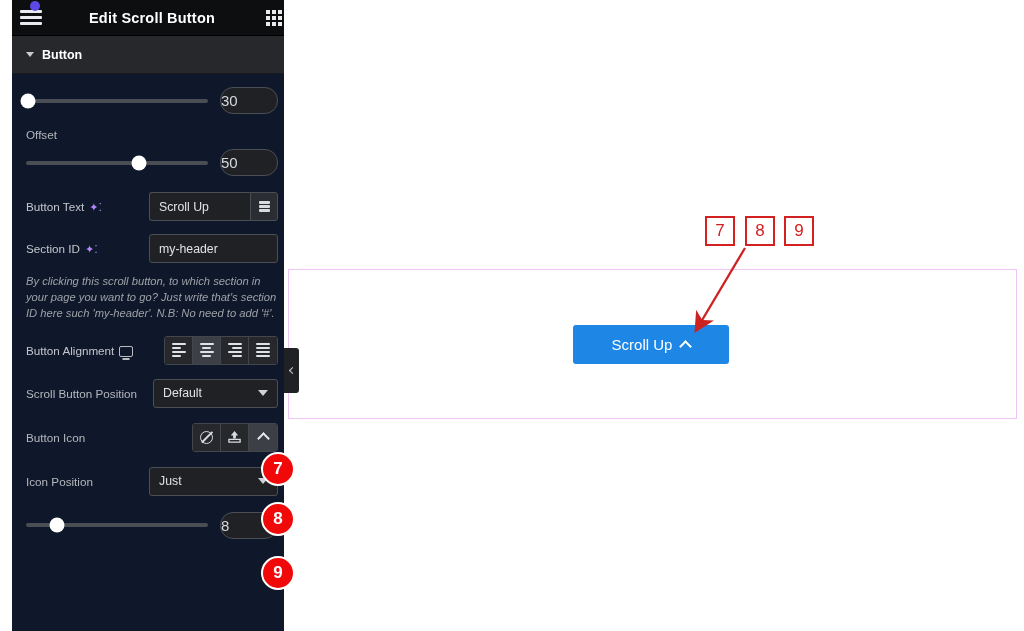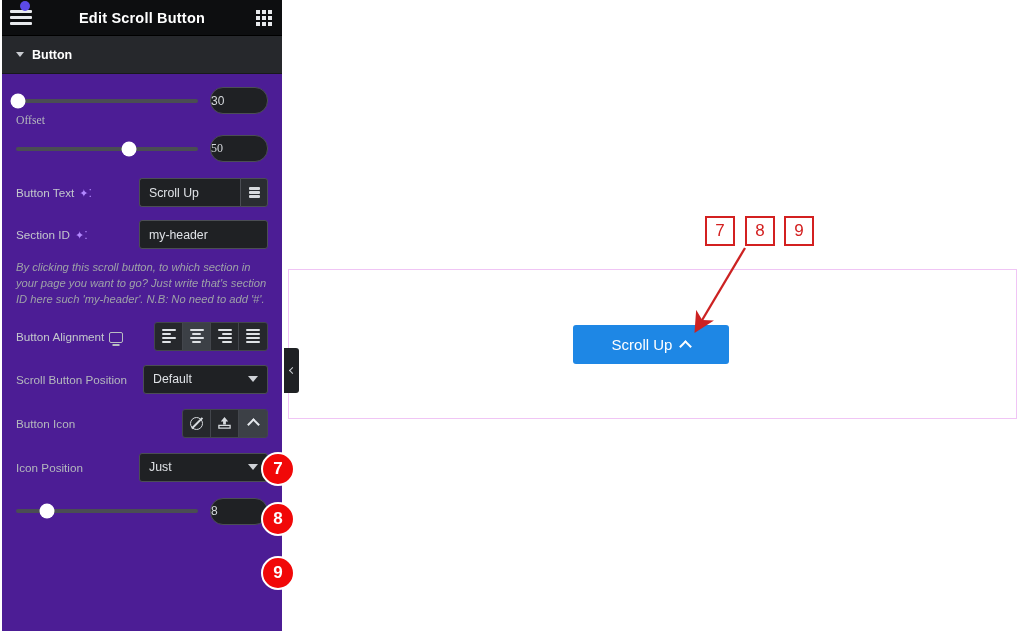--- a/index.html
+++ b/index.html
@@ -7,23 +7,23 @@
     margin: 0; padding: 0;
     width: 1024px; height: 631px;
     overflow: hidden;
     background: #ffffff;
     font-family: "Liberation Sans", sans-serif;
   }
   #root { position: relative; width: 1024px; height: 631px; }
 
   
   #panel {
-    position: absolute; left: 2px; top: 0;
+    position: absolute; left: 12px; top: 0;
     width: 280px; height: 631px;
-    background: #4c1d95;
+    background: #0f172a;
     color: #d5d8dc;
     overflow: hidden;
   }
   #panel-header {
     position: relative;
     height: 36px;
     background: #0d0e10;
     display: flex; align-items: center;
     border-bottom: 1px solid #000;
   }
@@ -97,21 +97,21 @@
     border-radius: 50%;
     transform: translate(-50%, -50%);
     cursor: pointer;
   }
   .num-box {
     width: 58px; height: 27px;
     background: #1f2124;
     border: 1px solid #4b4e54;
     border-radius: 13px;
     color: #d5d8dc;
-    font-size: 12px;
+    font-size: 15px;
     display: flex; align-items: center;
   }
 
   
   .lbl-field-row { display: flex; align-items: center; justify-content: space-between; }
   .label-with-ai { display: flex; align-items: flex-end; gap: 5px; font-size: 11.7px; color: #c3c7cc; }
   .ai-spark { color: #b388ff; font-size: 11px; line-height: 1; }
   .text-input {
     height: 29px;
     background: #1f2124;
@@ -330,21 +330,21 @@
 
       <div style="margin-top:13px;">
         <div class="slider-row">
           <div class="slider-track">
             <div class="slider-knob" style="left:1%;"></div>
           </div>
           <div class="num-box">30</div>
         </div>
       </div>
 
-      <div style="font-family:Liberation Serif, serif;">
+      <div style="margin-top:14px;">
         <div class="field-label">Offset</div>
         <div class="slider-row">
           <div class="slider-track">
             <div class="slider-knob" style="left:62%;"></div>
           </div>
           <div class="num-box">50</div>
         </div>
       </div>
 
       <div class="lbl-field-row" style="margin-top:16px;">

